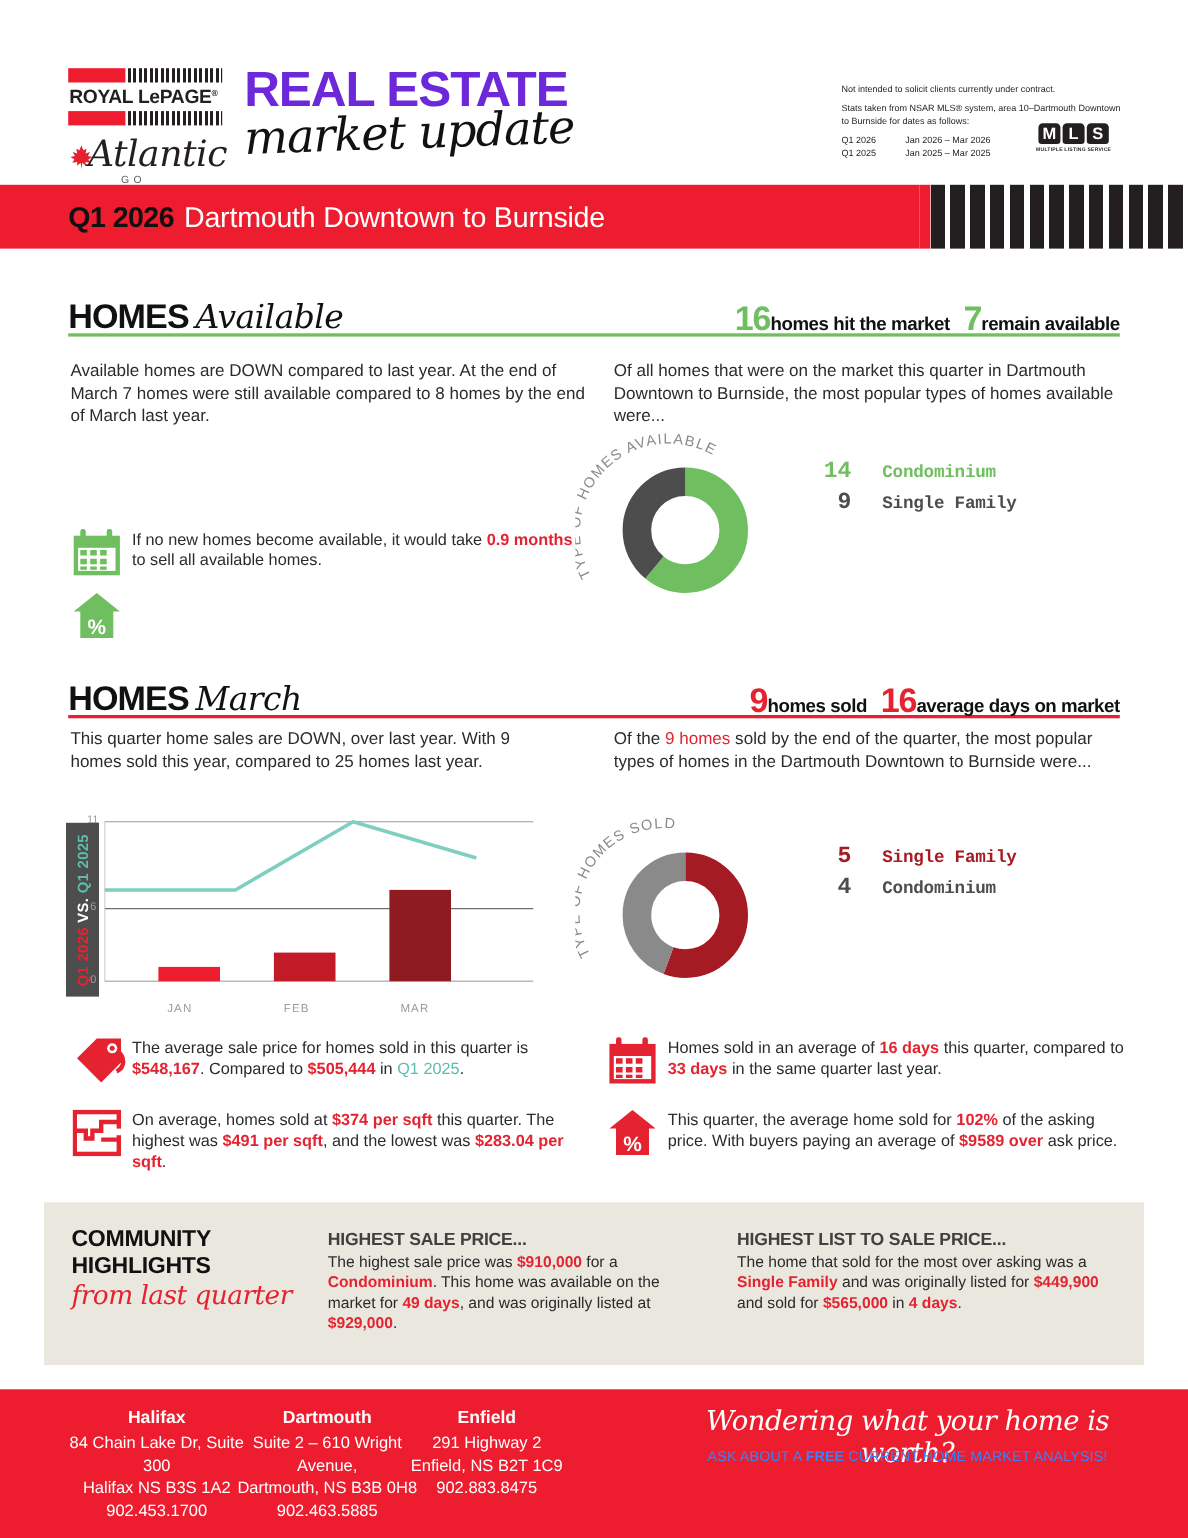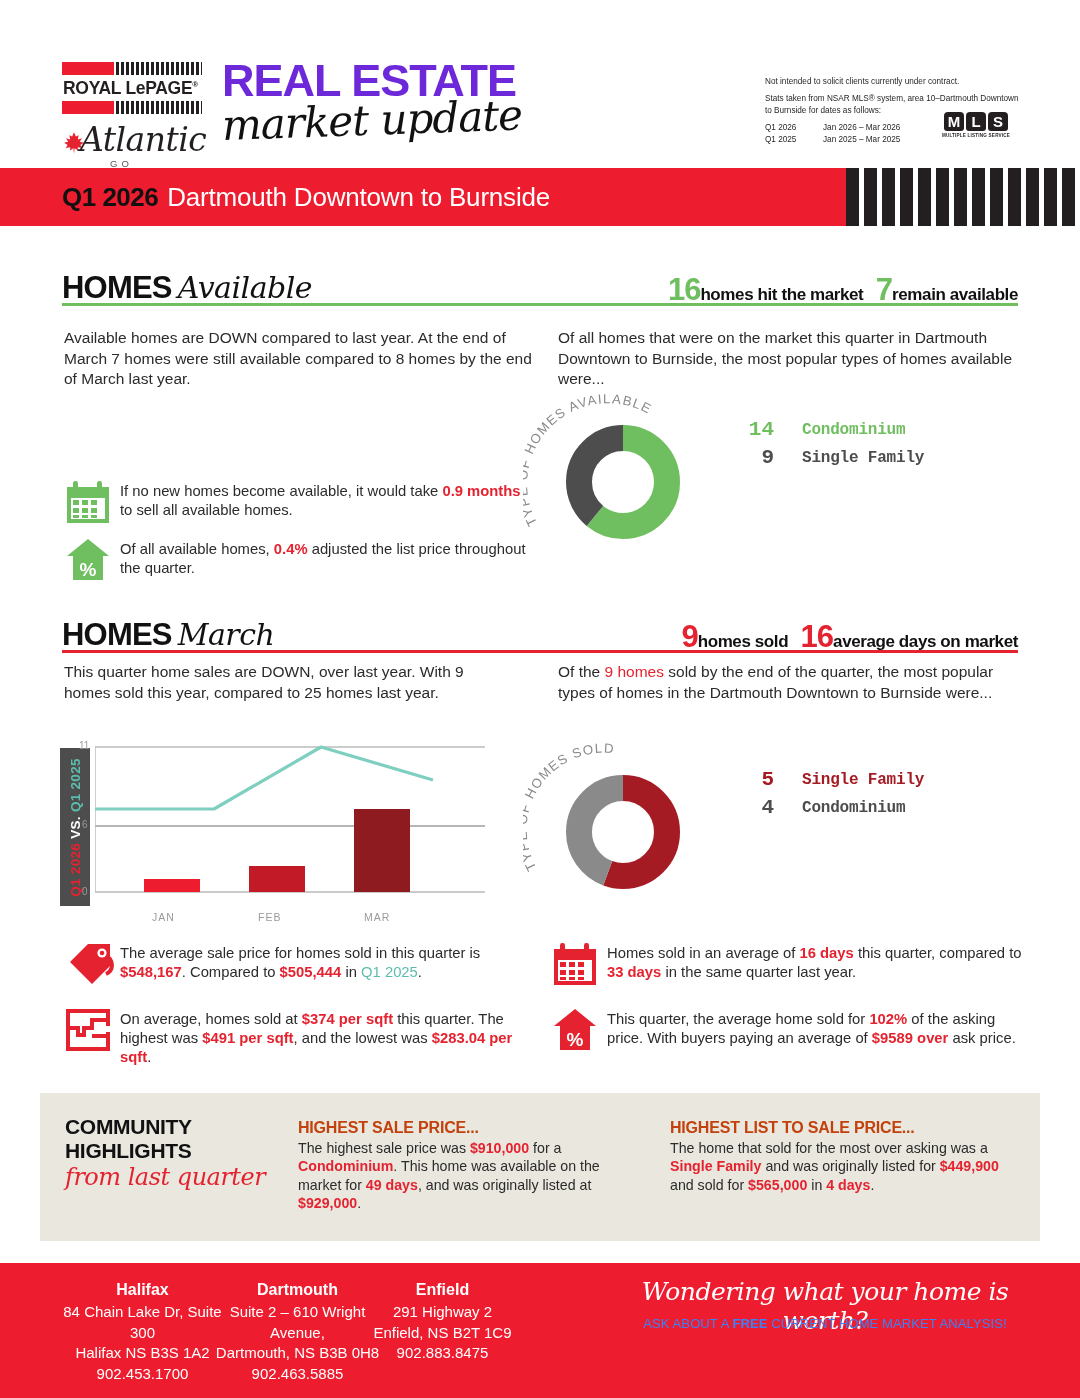--- a/index.html
+++ b/index.html
@@ -103,21 +103,21 @@
   .month-lbl { position: absolute; font-size: 10.5px; color: #9b9b9b; letter-spacing: 1px; }
 
   
   .community { position: absolute; left: 40px; top: 1093px; width: 1000px; height: 148px;
     background: #eae7df; }
   .ch-title { position: absolute; left: 25px; top: 22px; }
   .ch-title .l1 { font-weight: bold; font-size: 21px; letter-spacing: -0.3px; color: #111; line-height: 1.12; }
   .ch-script { font-family: "DejaVu Serif", serif; font-style: italic; font-size: 24px;
     color: #e52330; margin-top: 1px; letter-spacing: -0.5px; }
   .ch-col { position: absolute; top: 26px; }
-  .ch-head { color: #c2410c; font-weight: bold; font-size: 16px; letter-spacing: -0.2px; margin-bottom: 2px; }
+  .ch-head { color: #404040; font-weight: bold; font-size: 16px; letter-spacing: -0.2px; margin-bottom: 2px; }
   .ch-body { font-size: 14.2px; line-height: 1.3; color: #2b2b2b; }
 
   
   .footer { position: absolute; left: 0; top: 1263px; width: 1080px; height: 135px; background: #ed1c2e; }
   .office { position: absolute; top: 18px; text-align: center; color: #fff; }
   .office .on { font-weight: bold; font-size: 16px; margin-bottom: 3px; }
   .office .oa { font-size: 15px; line-height: 1.38; }
   .ask-script { position: absolute; left: 625px; top: 1277px; width: 400px; text-align: center;
     font-family: "DejaVu Serif", serif; font-style: italic; font-size: 25px; color: #fff;
     letter-spacing: -0.5px; }
@@ -224,21 +224,20 @@
     <div class="stat-txt"><span>If no new homes become available, it would take </span><span class="bold-red">0.9 months</span><span> to sell all available homes.</span></div>
   </div>
 
   <div class="stat-row" style="left:66px; top:538px; width:470px;">
     <div class="stat-ico">
       <svg width="50" height="46" viewBox="0 0 50 46">
           <path d="M22 1 L43 18 L37 18 L37 42 L7 42 L7 18 L1 18 Z" fill="#6fbe5f"></path>
           <text x="22" y="38" font-size="19" font-weight="bold" fill="#fff" text-anchor="middle" font-family="Liberation Sans, sans-serif">%</text>
         </svg>
     </div>
-    <div class="stat-txt"><span>Of all available homes, </span><span class="bold-red">0.4%</span><span> adjusted the list price throughout the quarter.</span></div>
   </div>
 
   <div class="donut-wrap" style="left:523px; top:392px; width:200px; height:180px;">
     <svg width="200" height="180" viewBox="0 0 200 180">
       <defs>
           <path id="arcAvail" d="M 20 140 A 75 75 0 0 1 150 44" fill="none"></path>
         </defs>
       <g transform="translate(100,90)">
 
         <circle r="44" fill="none" stroke="#6fbe5f" stroke-width="26" stroke-dasharray="168.4 108.0" transform="rotate(-90)"></circle>

